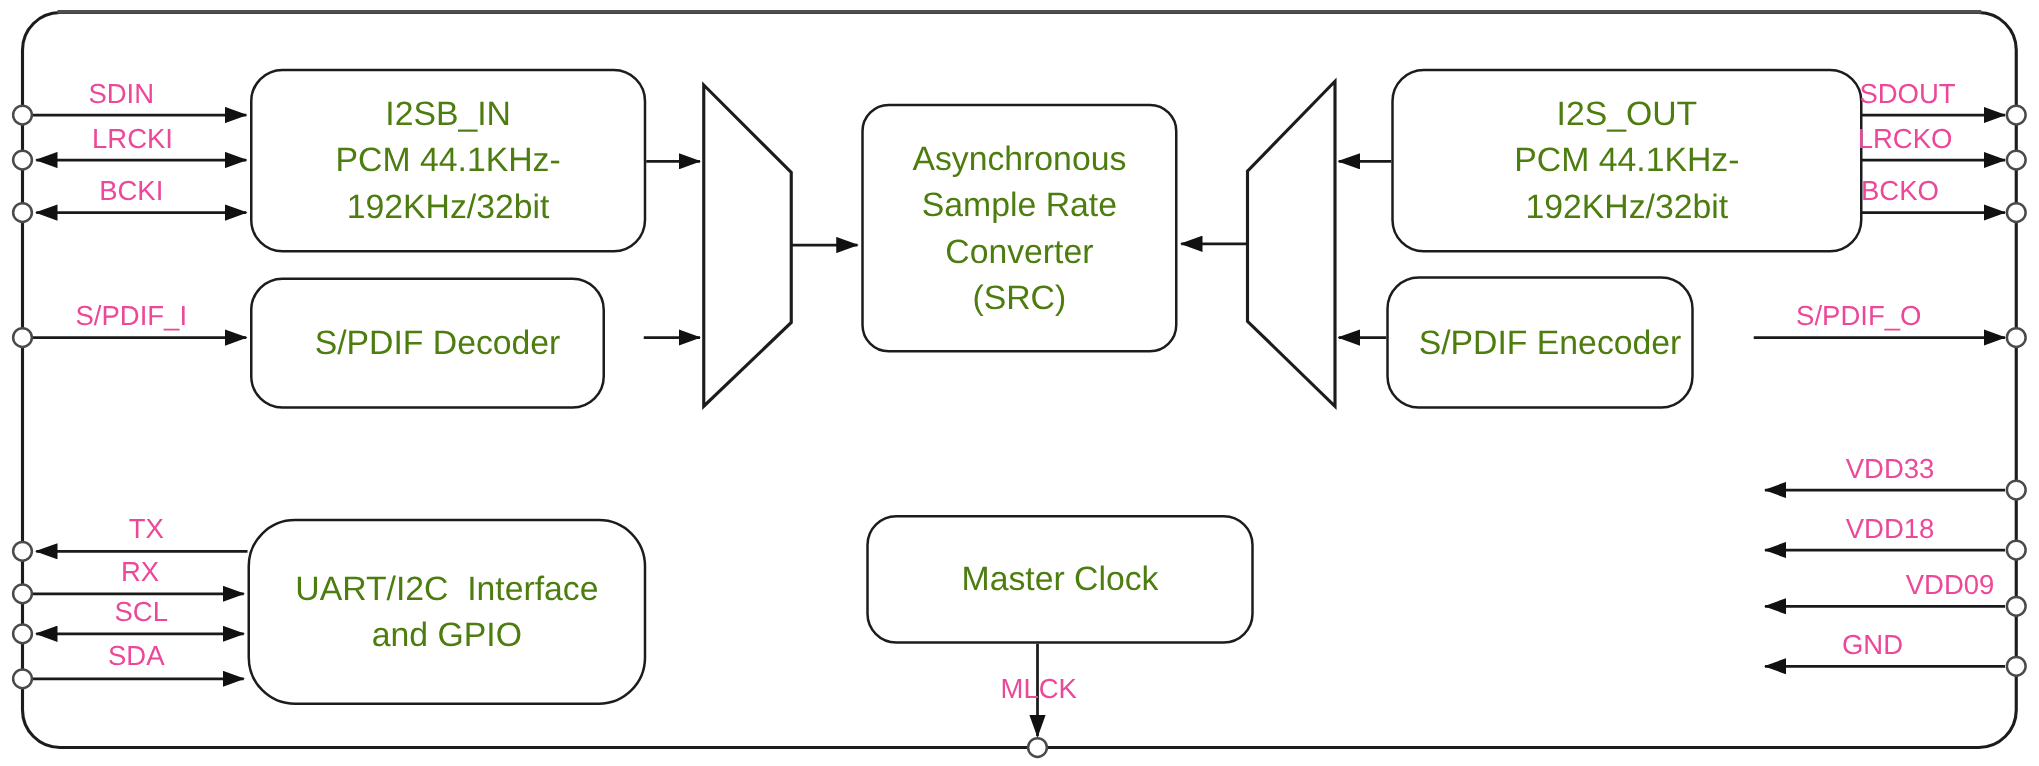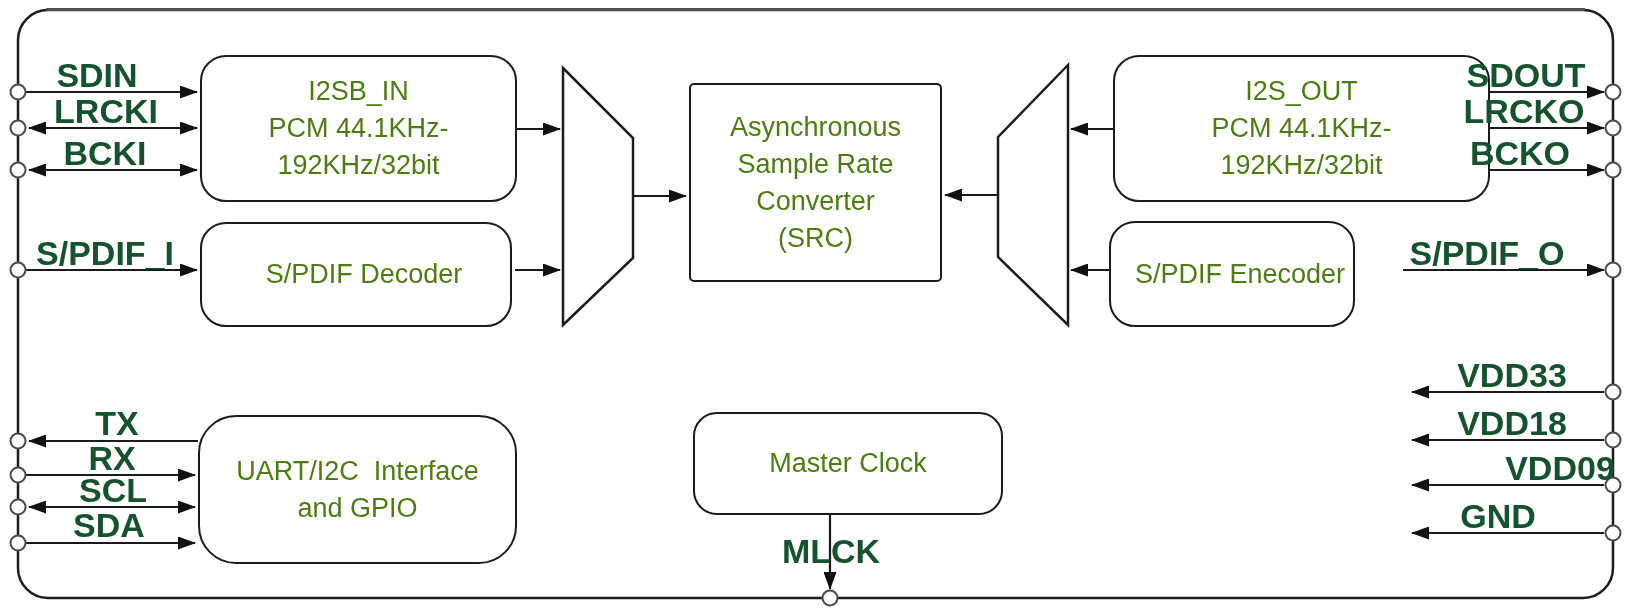--- a/index.html
+++ b/index.html
@@ -20,35 +20,34 @@
     border:2.5px solid #1c1c1c;
     display:flex; flex-direction:column;
     justify-content:center; align-items:center;
     text-align:center;
     font-size:27px; line-height:37px;
     color:#4d7c0f;
   }
   .bline { white-space:pre; }
 
   .b-i2s-in        { left:200px;  top:55px;  width:317px; height:147px; border-radius:26px; }
-  .b-spdif-dec     { left:200px;  top:222px; width:312px; height:105px; border-radius:26px;padding-left:16px; }
-  .b-src           { left:689px;  top:83px;  width:253px; height:199px; border-radius:5px;align-items:center; }
+  .b-spdif-dec     { left:200px;  top:222px; width:284px; height:105px; border-radius:26px;padding-left:16px; }
+  .b-src           { left:689px;  top:83px;  width:253px; height:199px; border-radius:22px;align-items:center; }
   .b-i2s-out       { left:1113px; top:55px;  width:377px; height:147px; border-radius:26px; }
   .b-spdif-enc     { left:1109px; top:221px; width:246px; height:106px; border-radius:26px;padding-left:16px; }
   .b-uart          { left:198px;  top:415px; width:319px; height:149px; border-radius:38px; }
   .b-mclk          { left:693px;  top:412px; width:310px; height:103px; border-radius:24px; }
   .b-power         { left:1091px; top:363px; width:317px; height:200px; border-radius:40px; }
 
   .pin-label {
     position:absolute;
     transform:translateX(-50%);
-    font-size:34px; line-height:30px;
+    font-size:22px; line-height:30px;
     white-space:pre;
-    color:#14532d;
-    font-weight:bold;
+    color:#ec4899;
   }
   .l-sdin    { left:97px;   top:60px;  }
   .l-lrcki   { left:106px;  top:96px;  }
   .l-bcki    { left:105px;  top:138px; }
   .l-spdif-i { left:105px;  top:238px; }
   .l-tx      { left:117px;  top:408px; }
   .l-rx      { left:112px;  top:443px; }
   .l-scl     { left:113px;  top:475px; }
   .l-sda     { left:109px;  top:510px; }
   .l-sdout   { left:1526px; top:60px;  }

